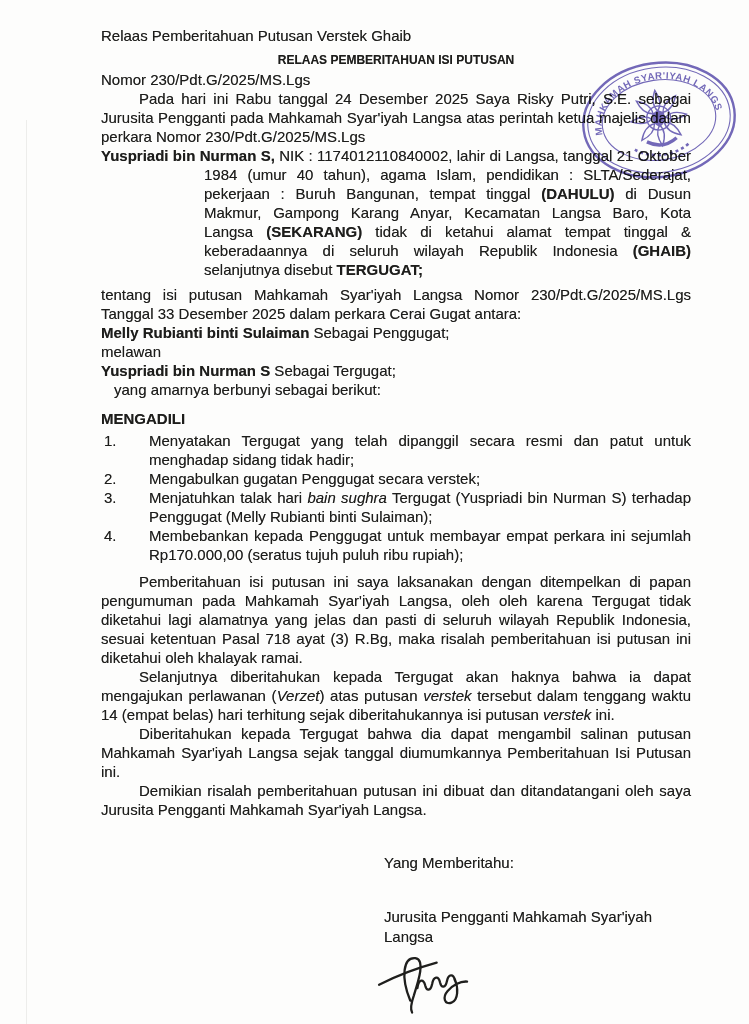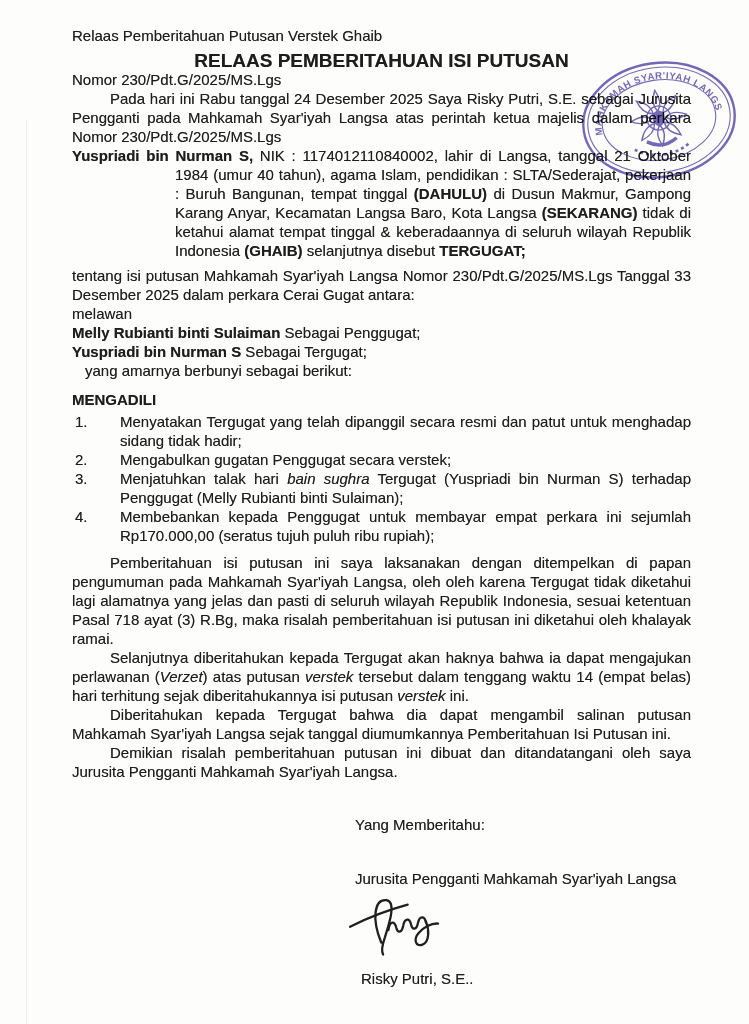--- a/index.html
+++ b/index.html
@@ -3,33 +3,33 @@
 <meta charset="utf-8">
 <style>
   html,body{margin:0;padding:0;}
   body{
     width:749px;height:1024px;position:relative;overflow:hidden;
     background:#fdfdfc;color:#1d1d1b;
     font-family:"Liberation Sans", sans-serif;
   }
   .page{
     position:absolute;inset:0;box-sizing:border-box;
-    padding:26px 58px 30px 72px;
+    padding:26px 58px 30px 101px;
     font-size:15px;line-height:19px;
     text-shadow:0 0 .45px rgba(25,25,25,.55);
   }
   .scan-edge{position:absolute;left:26px;top:120px;bottom:0;width:1px;background:#ededeb;}
   p{margin:0;}
   .just{text-align:justify;}
   .indent{text-indent:38px;}
   .center{}
   .b{font-weight:bold;}
   .i{font-style:italic;}
   .corner{margin-bottom:6px;}
-  .title{text-align:center;font-weight:bold;font-size:19px;}
+  .title{text-align:center;font-weight:bold;font-size:12px;}
   .hang{padding-left:103px;text-indent:-103px;text-align:justify;}
   .mt6{margin-top:6px;}
   .mt8{margin-top:8px;}
   .amar{margin-left:13px;}
   .mengadili{margin:10px 0 3px 0;font-weight:bold;text-align:left;}
   .vitem{display:flex;}
   .vnum{flex:0 0 45px;padding-left:3px;}
   .vtext{flex:1;text-align:justify;}
   .closing p{text-align:justify;text-indent:38px;}
   .sig{margin-top:14px;margin-left:283px;}
@@ -53,22 +53,22 @@
   <div class="title">RELAAS PEMBERITAHUAN ISI PUTUSAN</div>
   <div class="center">Nomor 230/Pdt.G/2025/MS.Lgs</div>
 
   <p class="just indent">Pada hari ini Rabu tanggal 24 Desember 2025 Saya Risky Putri, S.E. sebagai Jurusita Pengganti pada Mahkamah Syar'iyah Langsa atas perintah ketua majelis dalam perkara Nomor 230/Pdt.G/2025/MS.Lgs</p>
 
 
   <p class="hang"><span class="b">Yuspriadi bin Nurman S,</span><span> NIK : 1174012110840002, lahir di Langsa, tanggal 21 Oktober 1984 (umur 40 tahun), agama Islam, pendidikan : SLTA/Sederajat, pekerjaan : Buruh Bangunan, tempat tinggal </span><span class="b">(DAHULU)</span><span> di Dusun Makmur, Gampong Karang Anyar, Kecamatan Langsa Baro, Kota Langsa </span><span class="b">(SEKARANG)</span><span> tidak di ketahui alamat tempat tinggal &amp; keberadaannya di seluruh wilayah Republik Indonesia </span><span class="b">(GHAIB)</span><span> selanjutnya disebut </span><span class="b">TERGUGAT;</span></p>
 
   <p class="just mt6">tentang isi putusan Mahkamah Syar'iyah Langsa Nomor 230/Pdt.G/2025/MS.Lgs Tanggal 33 Desember 2025 dalam perkara Cerai Gugat antara:</p>
 
+  <div class="center"><span class="b">Melly Rubianti binti Sulaiman</span><span> Sebagai Penggugat;</span></div>
   <div class="center">melawan</div>
-  <div class="center"><span class="b">Melly Rubianti binti Sulaiman</span><span> Sebagai Penggugat;</span></div>
   <div class="center"><span class="b">Yuspriadi bin Nurman S</span><span> Sebagai Tergugat;</span></div>
 
   <div class="amar">yang amarnya berbunyi sebagai berikut:</div>
 
   <div class="mengadili">MENGADILI</div>
 
   <div class="vlist">
     <div class="vitem">
       <div class="vnum">1.</div>
       <div class="vtext">Menyatakan Tergugat yang telah dipanggil secara resmi dan patut untuk menghadap sidang tidak hadir;</div>

